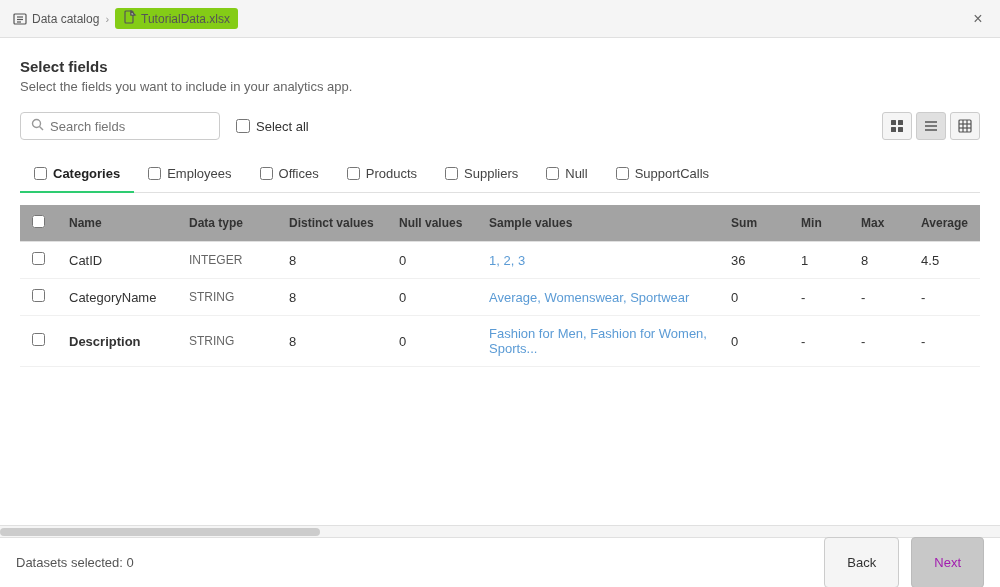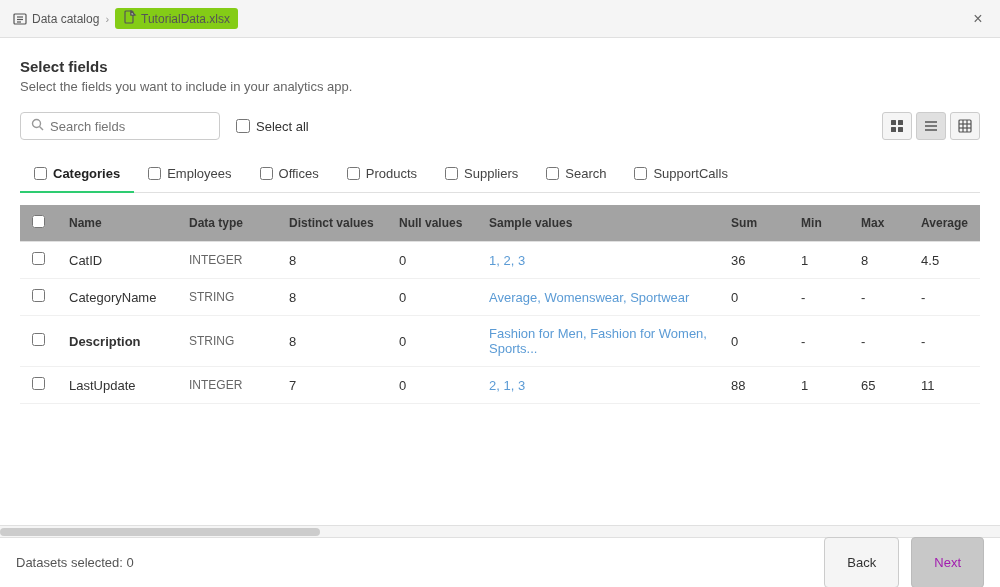--- a/index.html
+++ b/index.html
@@ -163,21 +163,21 @@
       <div class="tab-item">
         <input type="checkbox" style="">
         <span>Products</span>
       </div>
       <div class="tab-item">
         <input type="checkbox" style="">
         <span>Suppliers</span>
       </div>
       <div class="tab-item">
         <input type="checkbox" style="">
-        <span>Search</span>
+        <span>Null</span>
       </div>
       <div class="tab-item">
         <input type="checkbox" style="">
         <span>SupportCalls</span>
       </div>
     </div>
 
   <div class="table-container">
     <table>
       <thead>
@@ -226,32 +226,20 @@
             <td style="font-weight: 700;">Description</td>
             <td class="type-badge">STRING</td>
             <td>8</td>
             <td>0</td>
             <td class="sample-text">Fashion for Men, Fashion for Women, Sports...</td>
             <td>0</td>
             <td>-</td>
             <td>-</td>
             <td>-</td>
           </tr>
-          <tr>
-            <td><input type="checkbox" style=""></td>
-            <td style="font-weight: 500;">LastUpdate</td>
-            <td class="type-badge">INTEGER</td>
-            <td>7</td>
-            <td>0</td>
-            <td class="sample-text">2, 1, 3</td>
-            <td>88</td>
-            <td>1</td>
-            <td>65</td>
-            <td>11</td>
-          </tr>
         </tbody>
     </table>
   </div>
 </div>
 
 <div class="scroll-bar-row">
   <div class="scroll-thumb"></div>
 </div>
 
 <div class="footer">

